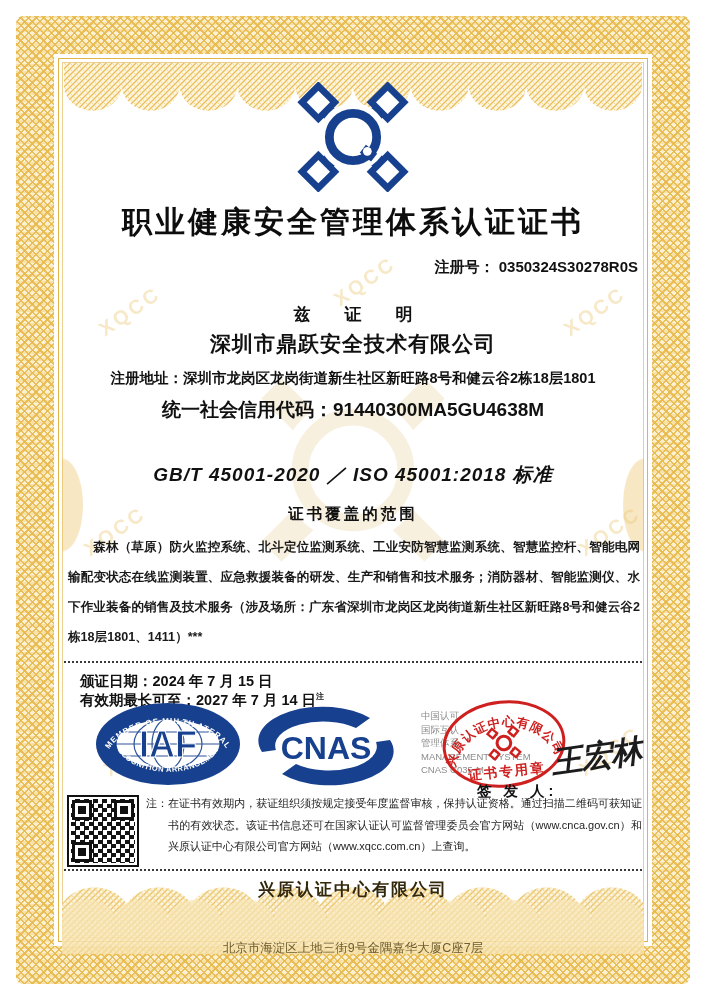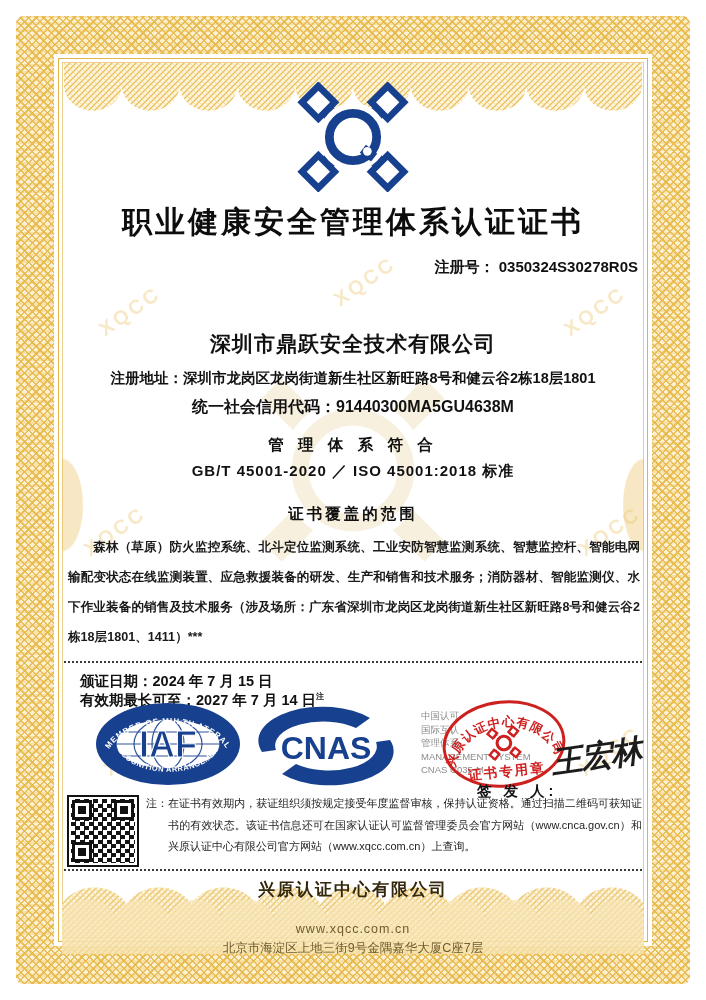--- a/index.html
+++ b/index.html
@@ -20,23 +20,23 @@
   .wm{position:absolute;font-weight:bold;font-size:20px;letter-spacing:3px;
       color:rgba(235,197,110,.38);transform:rotate(-35deg);pointer-events:none;}
   .wm-emblem{position:absolute;left:233px;top:350px;opacity:.16;pointer-events:none;}
   
   .content-text{position:absolute;left:64px;right:64px;text-align:center;}
   .title{top:202px;font-size:30px;font-weight:bold;letter-spacing:3px;color:#0d0d0d;}
   .regno{position:absolute;right:68px;top:258px;font-size:15px;font-weight:bold;}
   .attest{top:303px;font-size:17px;font-weight:bold;}
   .company{top:330px;font-size:21px;font-weight:bold;letter-spacing:1px;}
   .addr{top:369px;font-size:14.5px;font-weight:bold;}
-  .code{top:397px;font-size:16px;font-weight:bold;}
+  .code{top:397px;font-size:19px;font-weight:bold;}
   .conform{top:435px;font-size:15.5px;font-weight:bold;letter-spacing:5px;}
-  .standard{top:462px;font-size:15px;font-weight:bold;letter-spacing:1px;}
+  .standard{top:462px;font-size:19px;font-weight:bold;letter-spacing:1px;font-style:italic;}
   .scope-h{top:504px;font-size:15.5px;font-weight:bold;letter-spacing:3px;}
   .scope{position:absolute;left:68px;right:66px;top:532px;font-size:12.6px;font-weight:600;
          line-height:30px;text-align:justify;text-indent:2em;color:#1a1a1a;}
   .dotted{position:absolute;left:64px;right:64px;border-top:2px dotted #3a3a3a;height:0;}
   .d1{top:661px;} .d2{top:869px;}
   .dates{position:absolute;left:80px;right:66px;top:672px;display:flex;
          justify-content:flex-start;font-size:14.5px;font-weight:bold;flex-direction:column;}
   .sup{font-size:8px;vertical-align:super;}
   
   .iaf{position:absolute;left:92px;top:700px;}
@@ -124,24 +124,24 @@
         <rect x="8" y="8" width="21" height="21" transform="rotate(45 18.5 18.5)"></rect>
         <rect x="71" y="8" width="21" height="21" transform="rotate(45 81.5 18.5)"></rect>
         <rect x="8" y="71" width="21" height="21" transform="rotate(45 18.5 81.5)"></rect>
         <rect x="71" y="71" width="21" height="21" transform="rotate(45 81.5 81.5)"></rect>
       </g>
     </g>
   </svg>
 
   <div class="content-text title">职业健康安全管理体系认证证书</div>
   <div class="regno">注册号： 0350324S30278R0S</div>
+  <div class="content-text attest">兹　　证　　明</div>
   <div class="content-text company">深圳市鼎跃安全技术有限公司</div>
   <div class="content-text addr">注册地址：深圳市龙岗区龙岗街道新生社区新旺路8号和健云谷2栋18层1801</div>
   <div class="content-text code">统一社会信用代码：91440300MA5GU4638M</div>
-  <div class="content-text conform">管 理 体 系 符 合</div>
   <div class="content-text standard">GB/T 45001-2020 ／ ISO 45001:2018 标准</div>
   <div class="content-text scope-h">证书覆盖的范围</div>
   <div class="scope">森林（草原）防火监控系统、北斗定位监测系统、工业安防智慧监测系统、智慧监控杆、智能电网输配变状态在线监测装置、应急救援装备的研发、生产和销售和技术服务；消防器材、智能监测仪、水下作业装备的销售及技术服务（涉及场所：广东省深圳市龙岗区龙岗街道新生社区新旺路8号和健云谷2栋18层1801、1411）***</div>
 
   <div class="dotted d1"></div>
 
   <div class="dates">
     <span>颁证日期：2024 年 7 月 15 日</span>
     <span>
       <span>有效期最长可至：2027 年 7 月 14 日</span><span class="sup">注</span>
@@ -221,15 +221,14 @@
 
   <div class="dotted d2"></div>
 
   <svg class="foot-band" width="582" height="80" viewBox="0 0 578 80" preserveAspectRatio="none">
     <path d="M0,80 L0,30 A36,30 0 0 1 64.2,30 A36,30 0 0 1 128.4,30 A36,30 0 0 1 192.6,30 A36,30 0 0 1 256.8,30 A36,30 0 0 1 321,30 A36,30 0 0 1 385.2,30 A36,30 0 0 1 449.4,30 A36,30 0 0 1 513.6,30 A36,30 0 0 1 578,30 L578,80 Z" fill="url(#goldhatch)"></path>
     <path d="M0,80 L0,46 A26,20 0 0 1 52.5,46 A26,20 0 0 1 105,46 A26,20 0 0 1 157.6,46 A26,20 0 0 1 210.1,46 A26,20 0 0 1 262.7,46 A26,20 0 0 1 315.2,46 A26,20 0 0 1 367.8,46 A26,20 0 0 1 420.3,46 A26,20 0 0 1 472.9,46 A26,20 0 0 1 525.4,46 A26,20 0 0 1 578,46 L578,80 Z" fill="#f6e3ae" opacity="0.7"></path>
   </svg>
 
   <div class="content-text foot-co">兴原认证中心有限公司</div>
   <div class="content-text foot-addr">北京市海淀区上地三街9号金隅嘉华大厦C座7层</div>
-  <div class="content-text foot-url">www.xqcc.com.cn</div>
 
 </div>
 
 </body></html>

